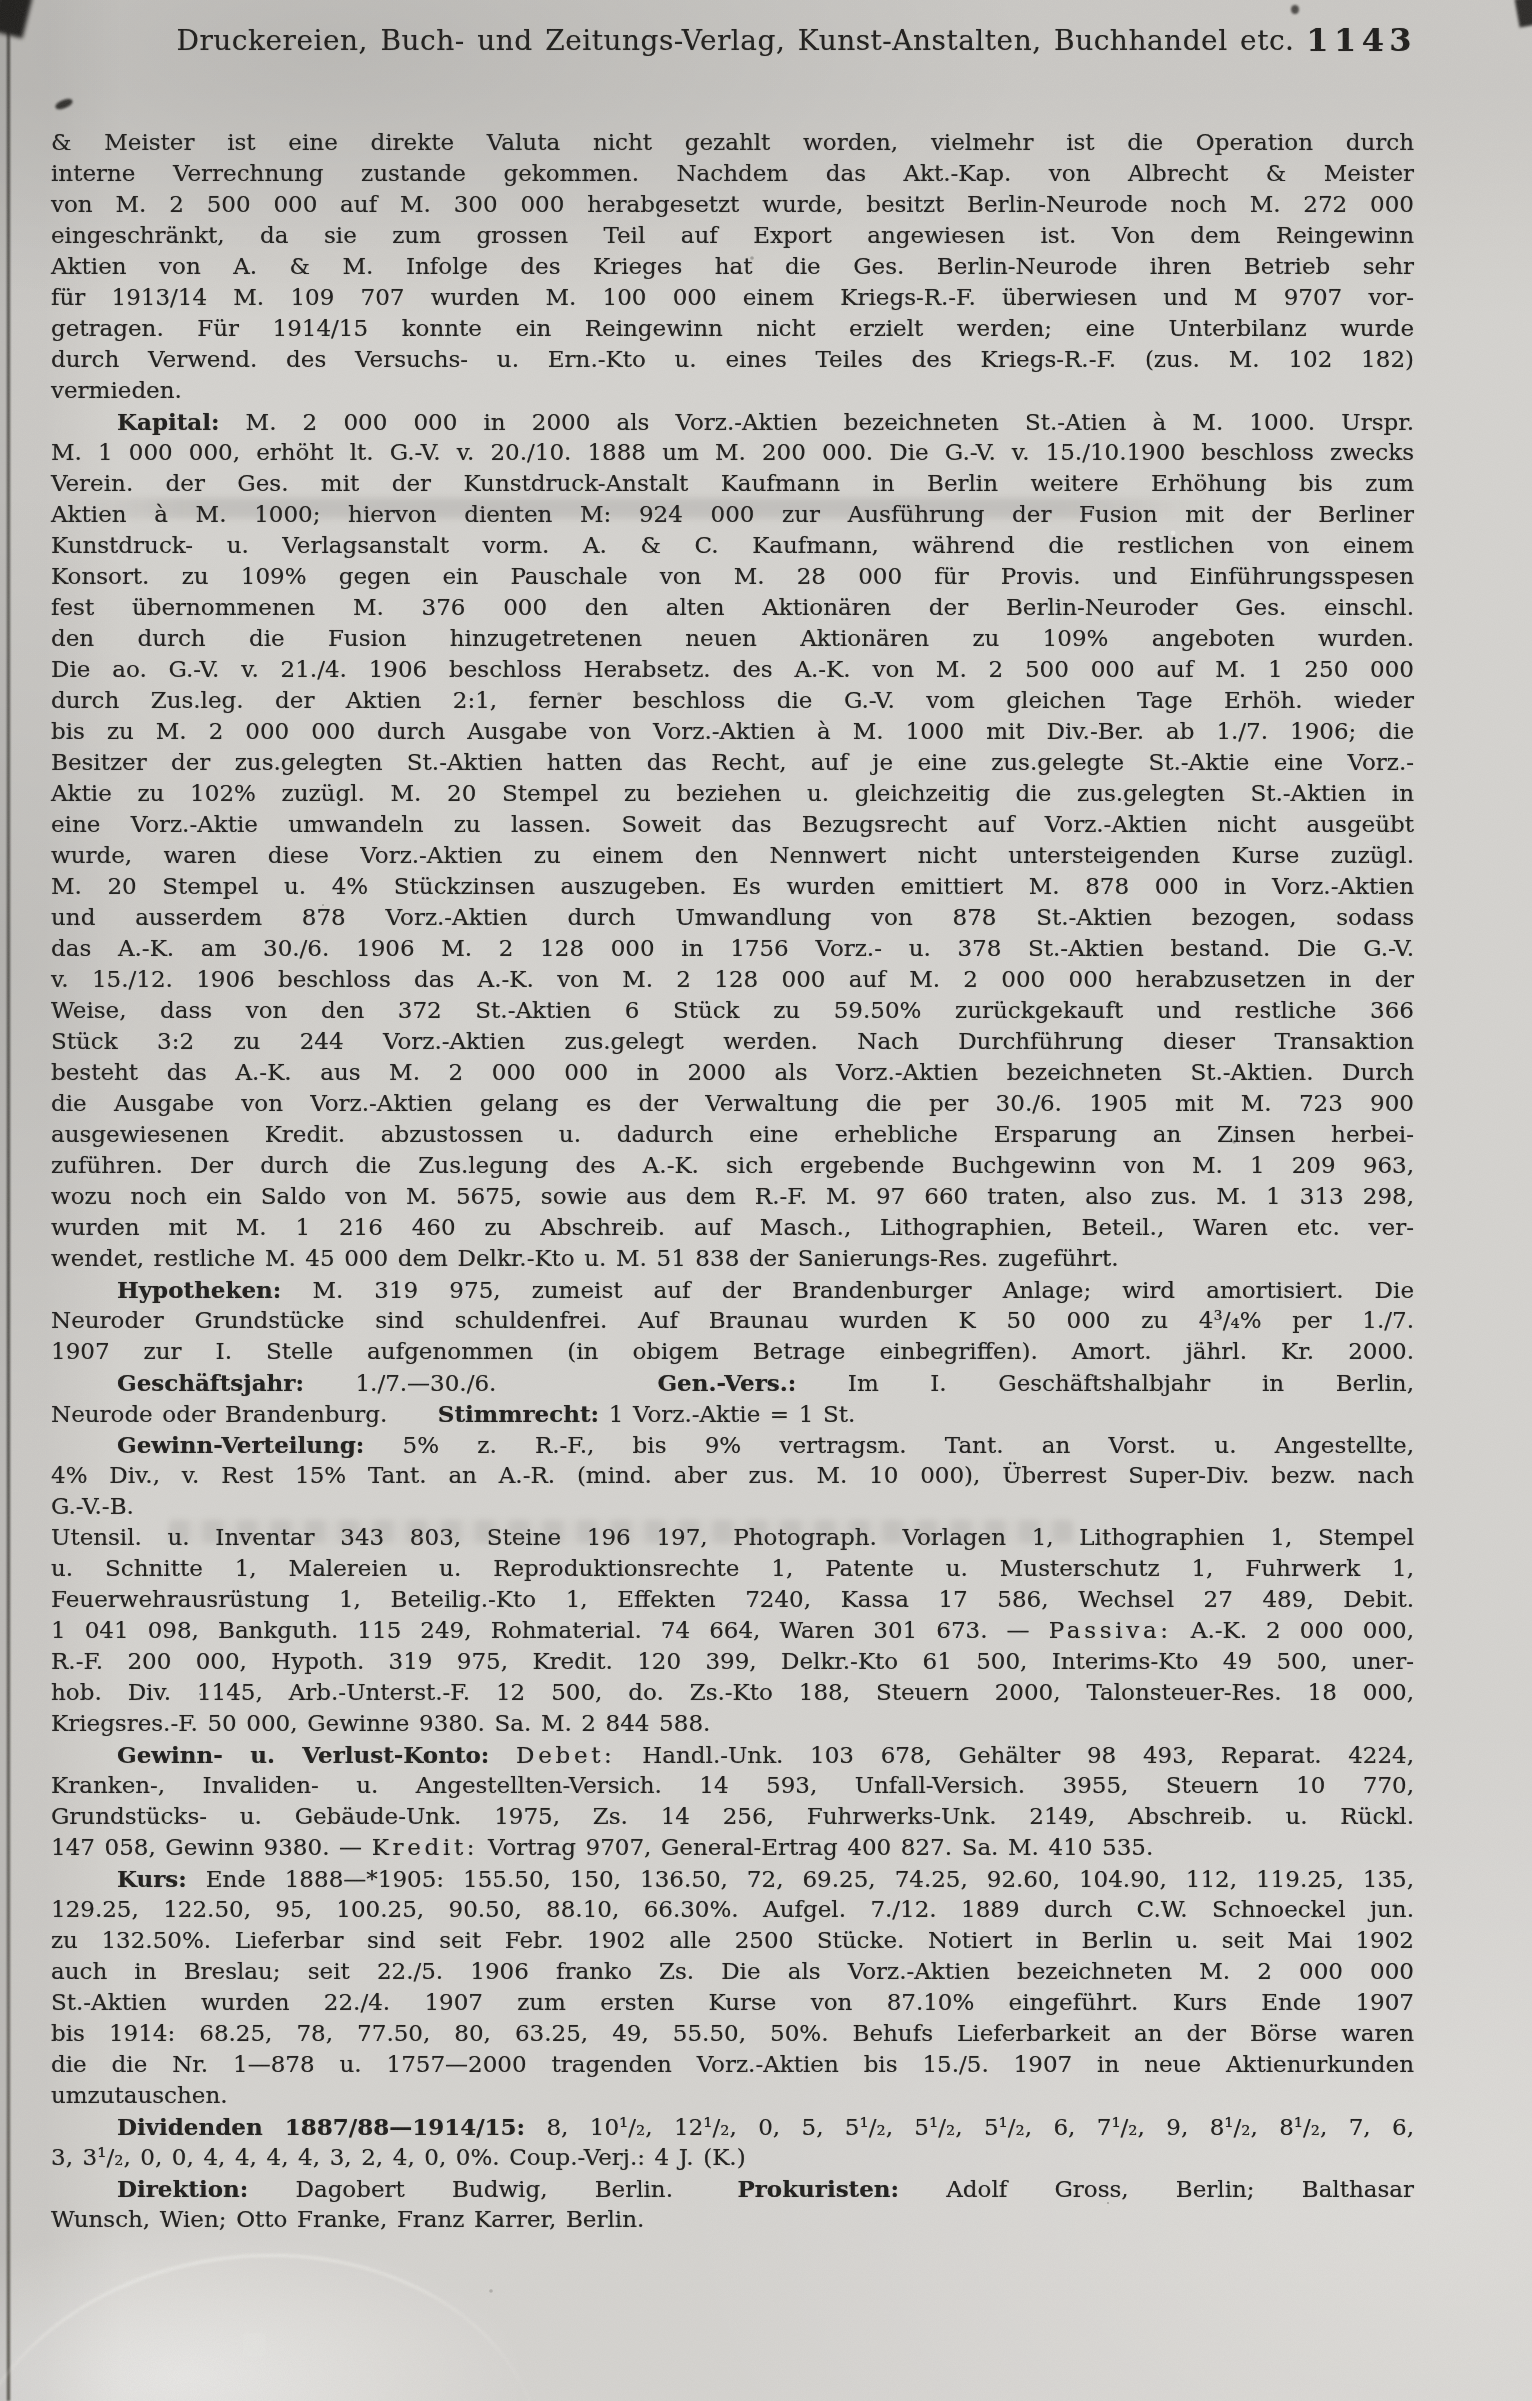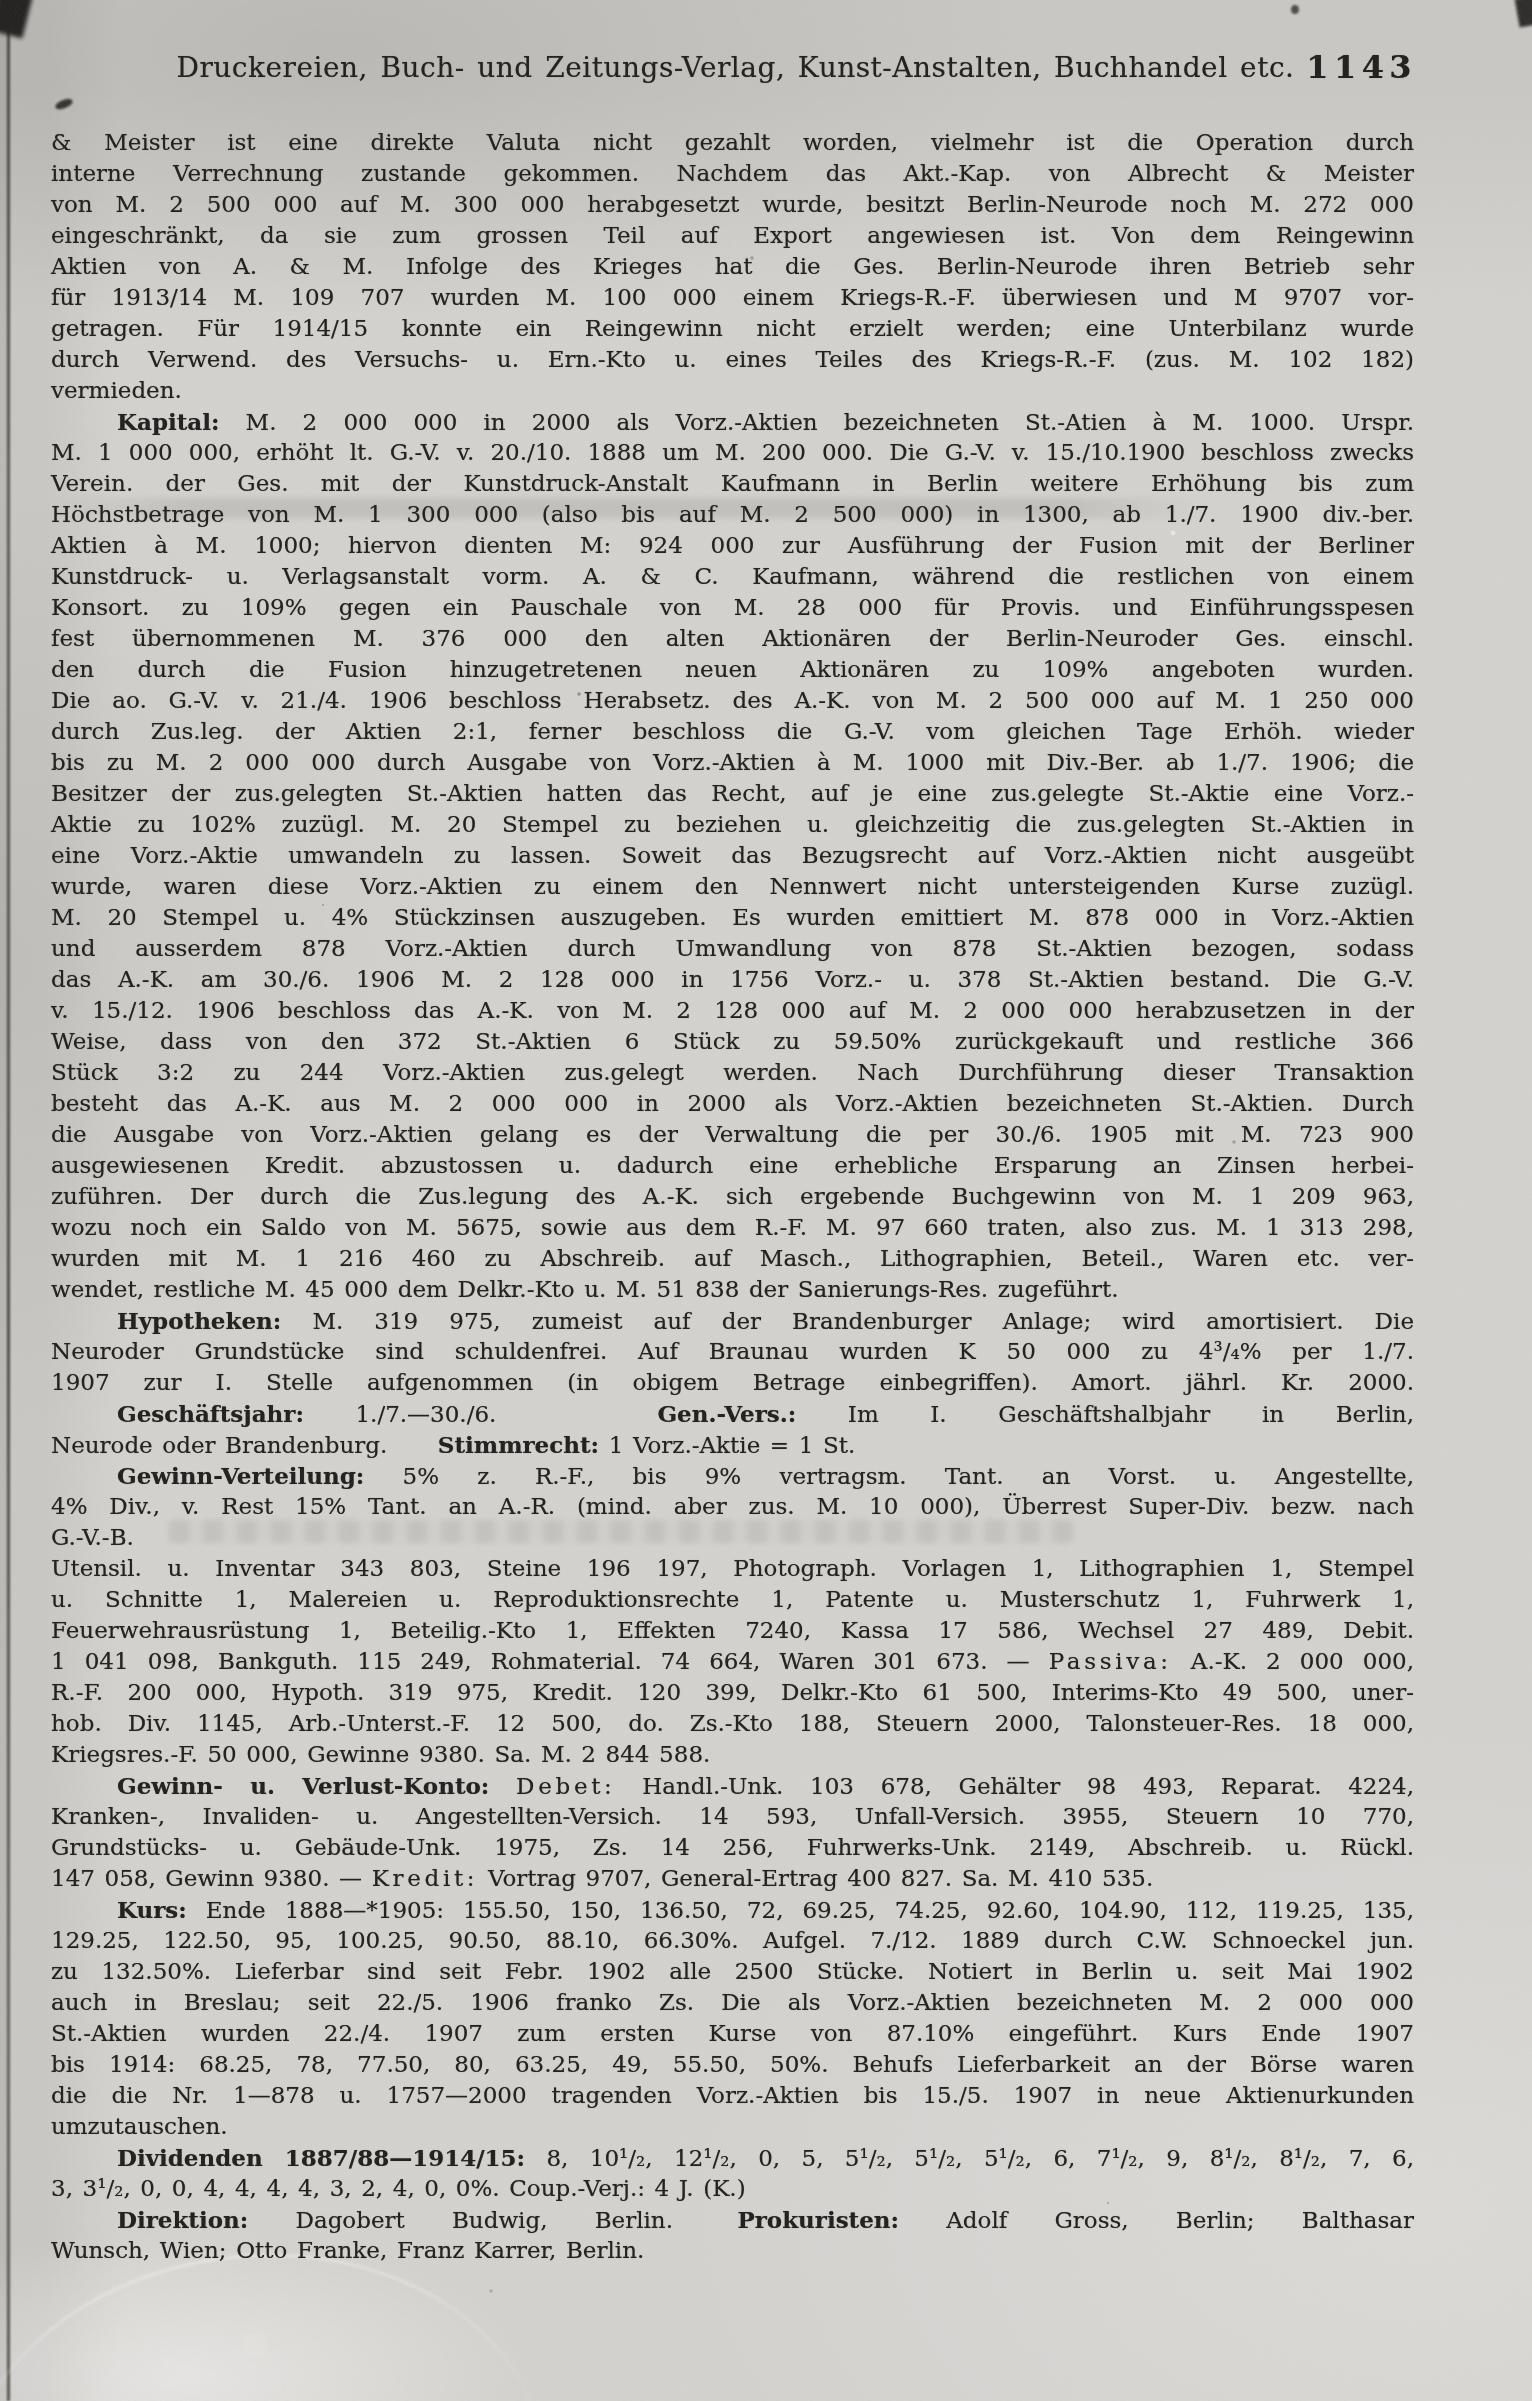--- a/index.html
+++ b/index.html
@@ -29,21 +29,21 @@
     filter:blur(3.1px);opacity:.55;border-radius:4.6px;}
   .specks{position:absolute;left:0;top:0;width:2.3px;height:2.3px;border-radius:50%;background:rgba(40,39,37,.55);
     box-shadow:578px 693px 0 0.8px rgba(40,39,37,.4), 1172px 532px 0 1.5px rgba(235,234,230,.9),
       322px 904px 0 0 rgba(40,39,37,.35), 1233px 1141px 0 0.8px rgba(40,39,37,.3),
       199px 1693px 0 0 rgba(40,39,37,.4), 1394px 1904px 0 0.8px rgba(40,39,37,.3),
       751px 257px 0 0.8px rgba(40,39,37,.3), 1107px 2202px 0 0 rgba(40,39,37,.35),
       490px 2290px 0 0.8px rgba(120,118,114,.4), 253px 2344px 0 10.7px rgba(230,229,225,.5);}
   .crease{position:absolute;left:-46px;top:2256px;width:582px;height:322px;border-top:2.3px solid rgba(250,250,247,.65);
     border-radius:50% 50% 0 0/70% 70% 0 0;transform:rotate(-7deg);filter:blur(1.5px);}
 
-  .hdr{position:absolute;left:54px;top:51px;width:1363px;height:49px;font-size:28px;
+  .hdr{position:absolute;left:54px;top:24px;width:1363px;height:49px;font-size:28px;
     text-shadow:0 0 0.8px rgba(27,26,24,.5);filter:blur(0.2px);}
   .hdr-title{display:block;text-align:center;letter-spacing:0.5px;word-spacing:3.1px;}
   .hdr-num{position:absolute;right:0;top:-3.1px;font-size:32px;letter-spacing:5.4px;font-weight:bold;}
 
   .pbody{position:absolute;left:51px;top:127px;width:1363px;font-size:23px;line-height:31px;
     word-spacing:2.3px;text-shadow:0 0 0.8px rgba(27,26,24,.48), 0.3px 0.3px 0 rgba(27,26,24,.1);filter:blur(0.2px);}
   .para{margin:0;}
   .ln{white-space:nowrap;height:31px;text-align:justify;text-align-last:justify;}
   .ln.short{text-align-last:left;}
   .ln.ind{padding-left:66px;}
@@ -80,21 +80,20 @@
         <div class="ln"><span class="r">Aktien von A. &amp; M. Infolge des Krieges hat die Ges. Berlin-Neurode ihren Betrieb sehr</span></div>
         <div class="ln"><span class="r">für 1913/14 M. 109 707 wurden M. 100 000 einem Kriegs-R.-F. überwiesen und M 9707 vor-</span></div>
         <div class="ln"><span class="r">getragen. Für 1914/15 konnte ein Reingewinn nicht erzielt werden; eine Unterbilanz wurde</span></div>
         <div class="ln"><span class="r">durch Verwend. des Versuchs- u. Ern.-Kto u. eines Teiles des Kriegs-R.-F. (zus. M. 102 182)</span></div>
         <div class="ln short"><span class="r">vermieden.</span></div>
       </div>
       <div class="para">
         <div class="ln ind"><span class="b">Kapital:</span><span class="r"> M. 2 000 000 in 2000 als Vorz.-Aktien bezeichneten St.-Atien à M. 1000. Urspr.</span></div>
         <div class="ln"><span class="r">M. 1 000 000, erhöht lt. G.-V. v. 20./10. 1888 um M. 200 000. Die G.-V. v. 15./10.1900 beschloss zwecks</span></div>
         <div class="ln"><span class="r">Verein. der Ges. mit der Kunstdruck-Anstalt Kaufmann in Berlin weitere Erhöhung bis zum</span></div>
-        <div class="ln"><span class="r">Höchstbetrage von M. 1 300 000 (also bis auf M. 2 500 000) in 1300, ab 1./7. 1900 div.-ber.</span></div>
         <div class="ln"><span class="r">Aktien à M. 1000; hiervon dienten M: 924 000 zur Ausführung der Fusion mit der Berliner</span></div>
         <div class="ln"><span class="r">Kunstdruck- u. Verlagsanstalt vorm. A. &amp; C. Kaufmann, während die restlichen von einem</span></div>
         <div class="ln"><span class="r">Konsort. zu 109% gegen ein Pauschale von M. 28 000 für Provis. und Einführungsspesen</span></div>
         <div class="ln"><span class="r">fest übernommenen M. 376 000 den alten Aktionären der Berlin-Neuroder Ges. einschl.</span></div>
         <div class="ln"><span class="r">den durch die Fusion hinzugetretenen neuen Aktionären zu 109% angeboten wurden.</span></div>
         <div class="ln"><span class="r">Die ao. G.-V. v. 21./4. 1906 beschloss Herabsetz. des A.-K. von M. 2 500 000 auf M. 1 250 000</span></div>
         <div class="ln"><span class="r">durch Zus.leg. der Aktien 2:1, ferner beschloss die G.-V. vom gleichen Tage Erhöh. wieder</span></div>
         <div class="ln"><span class="r">bis zu M. 2 000 000 durch Ausgabe von Vorz.-Aktien à M. 1000 mit Div.-Ber. ab 1./7. 1906; die</span></div>
         <div class="ln"><span class="r">Besitzer der zus.gelegten St.-Aktien hatten das Recht, auf je eine zus.gelegte St.-Aktie eine Vorz.-</span></div>
         <div class="ln"><span class="r">Aktie zu 102% zuzügl. M. 20 Stempel zu beziehen u. gleichzeitig die zus.gelegten St.-Aktien in</span></div>

